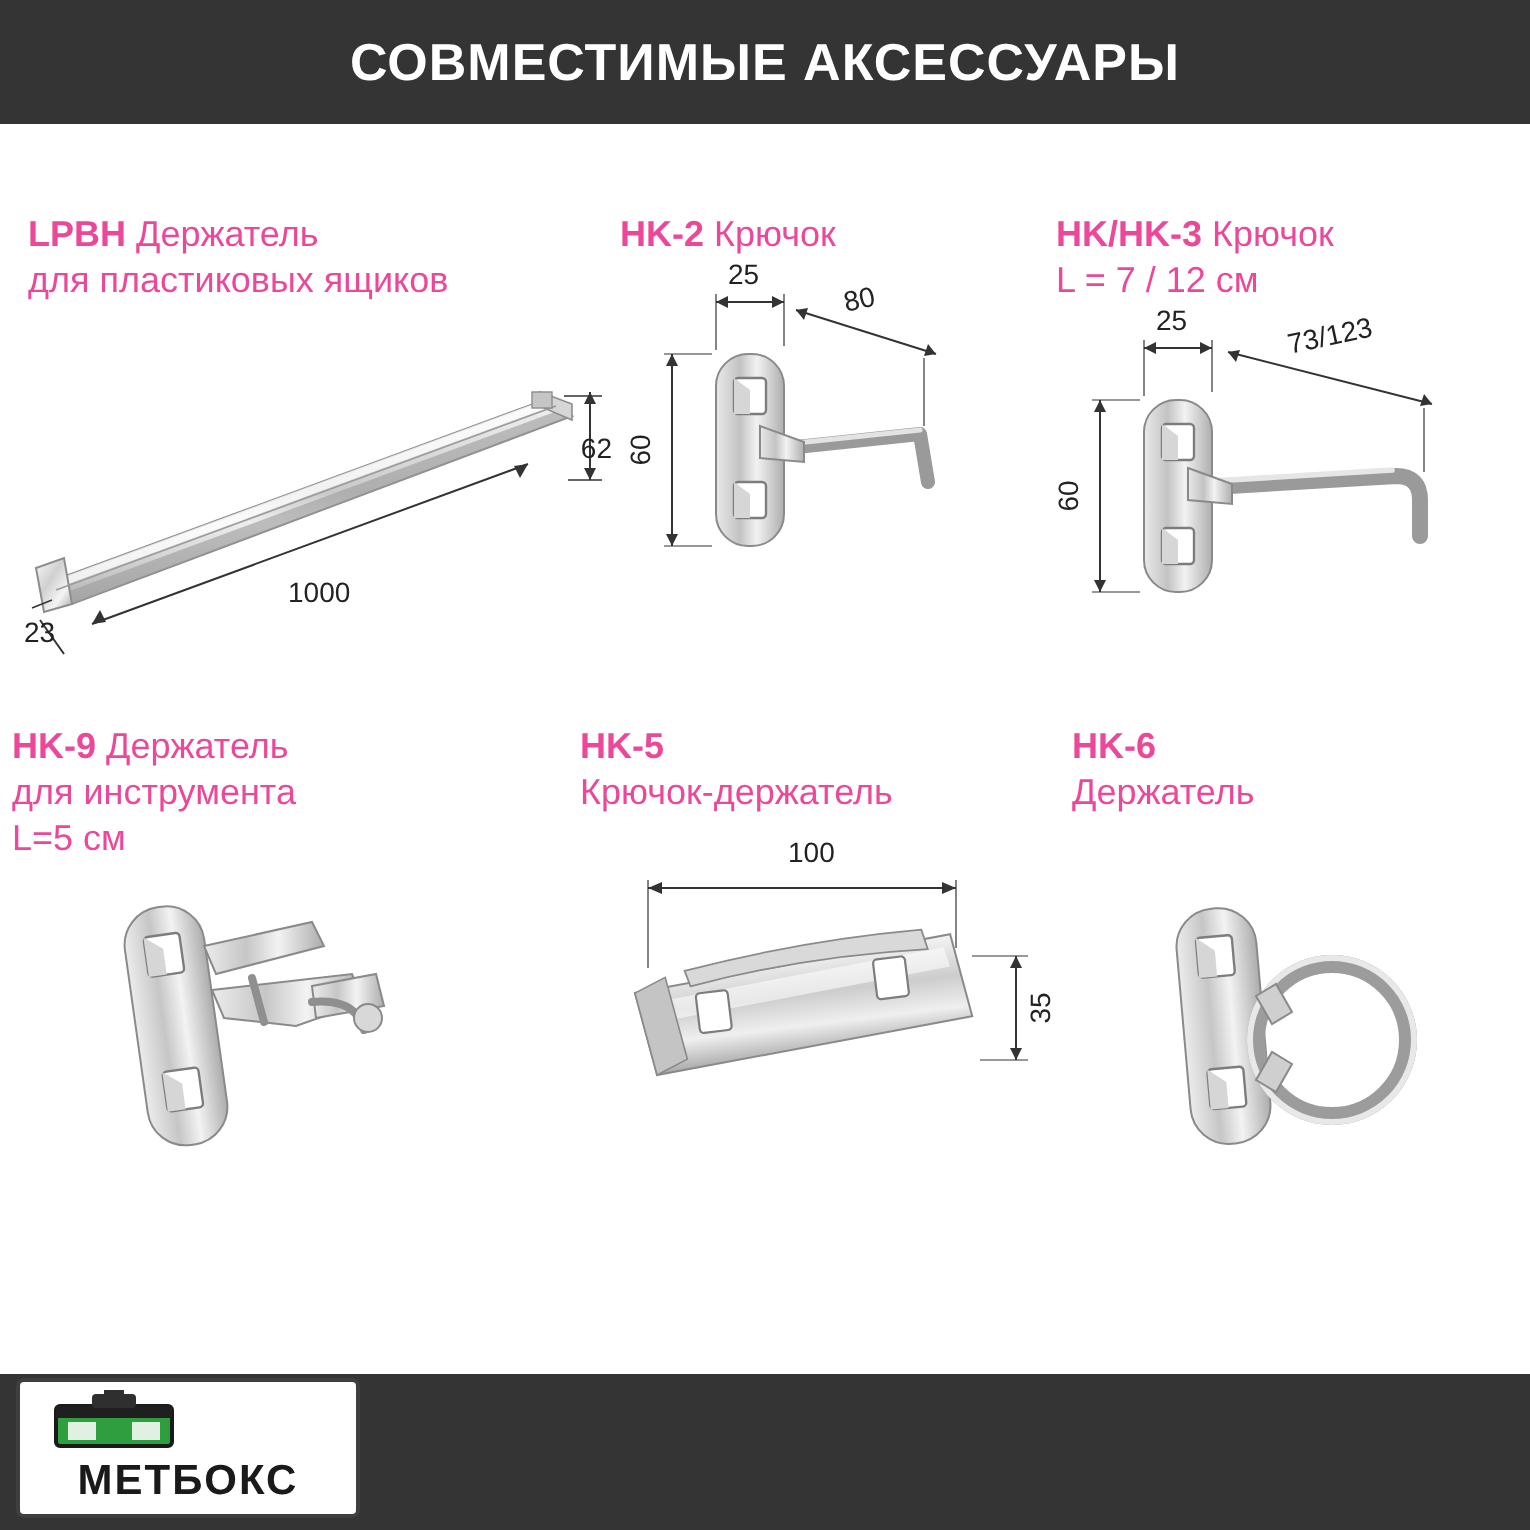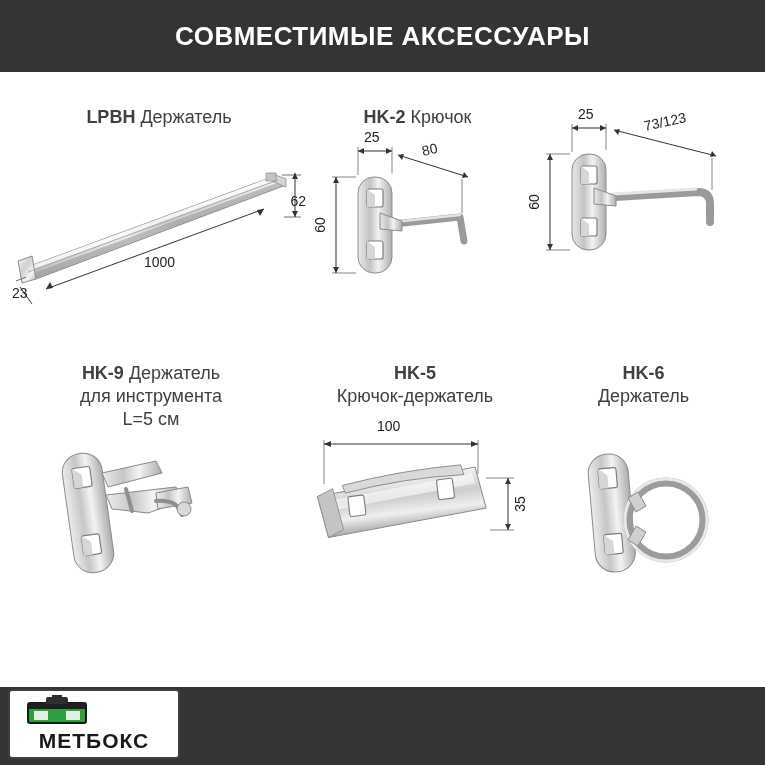--- a/index.html
+++ b/index.html
@@ -19,21 +19,21 @@
     width: 765px;
     height: 765px;
     background: #ffffff;
   }
   
   .header {
     position: absolute;
     left: 0;
     top: 0;
     width: 765px;
-    height: 72px;
+    height: 62px;
     background: #343434;
     display: flex;
     align-items: center;
     justify-content: center;
   }
   .header-title {
     color: #ffffff;
     font-size: 26px;
     font-weight: bold;
     letter-spacing: 0.5px;
@@ -46,23 +46,23 @@
     left: 0;
     top: 62px;
     width: 765px;
     height: 625px;
   }
   .cell {
     position: absolute;
     box-sizing: border-box;
   }
   .caption {
-    text-align: center;
+    text-align: left;
     font-size: 18px;
-    color: #404040;
+    color: #ec4899;
     line-height: 1.28;
     font-family: "Liberation Sans", sans-serif;
   }
   .caption .code {
     font-weight: bold;
   }
   .fig {
     position: relative;
     width: 100%;
     text-decoration: underline;
@@ -134,20 +134,21 @@
   <div class="header">
     <div class="header-title">СОВМЕСТИМЫЕ АКСЕССУАРЫ</div>
   </div>
 
   <div class="content">
 
     <div class="cell" style="left:14px; top:44px; width:290px; height:250px;">
       <div class="caption">
         <span class="code">LPBH</span>
         <span>Держатель</span><br>
+        <span>для пластиковых ящиков</span>
       </div>
       <div class="fig" style="height:180px;">
         <svg width="290" height="180" viewBox="0 0 290 180">
           <defs>
             <linearGradient id="metal1" x1="0" y1="0" x2="0" y2="1">
               <stop offset="0%" stop-color="#f2f2f2"></stop>
               <stop offset="45%" stop-color="#c9c9c9"></stop>
               <stop offset="60%" stop-color="#ededed"></stop>
               <stop offset="100%" stop-color="#b2b2b2"></stop>
             </linearGradient>
@@ -180,21 +181,21 @@
           <line x1="270" y1="88" x2="287" y2="88" stroke="#333" stroke-width="0.7"></line>
 
           <line x1="32" y1="160" x2="250" y2="80" stroke="#333" stroke-width="1"></line>
           <polygon points="32,160 39,159 36,153" fill="#333"></polygon>
           <polygon points="250,80 243,81 246,87" fill="#333"></polygon>
 
           <line x1="6" y1="158" x2="18" y2="175" stroke="#333" stroke-width="1"></line>
           <line x1="2" y1="152" x2="12" y2="148" stroke="#333" stroke-width="0.7"></line>
         </svg>
         <div class="dim" style="right:-2px; top:64px;">62</div>
-        <div class="dim" style="left:130px; top:125px;">1000</div>
+        <div class="dim" style="left:130px; top:136px;">1000</div>
         <div class="dim" style="left:-2px; top:156px;">23</div>
       </div>
     </div>
 
     <div class="cell" style="left:310px; top:44px; width:215px; height:250px;">
       <div class="caption">
         <span class="code">HK-2</span>
         <span>Крючок</span>
       </div>
       <div class="fig" style="height:190px;">
@@ -242,20 +243,25 @@
           <line x1="22" y1="48" x2="46" y2="48" stroke="#333" stroke-width="0.6"></line>
           <line x1="22" y1="144" x2="46" y2="144" stroke="#333" stroke-width="0.6"></line>
         </svg>
         <div class="dim" style="left:54px; top:0px;">25</div>
         <div class="dim rotm20" style="left:112px; top:14px;">80</div>
         <div class="dim rot90" style="left:2px; top:88px;">60</div>
       </div>
     </div>
 
     <div class="cell" style="left:528px; top:44px; width:230px; height:250px;">
+      <div class="caption">
+        <span class="code">HK/HK-3</span>
+        <span>Крючок</span><br>
+        <span>L = 7 / 12 см</span>
+      </div>
       <div class="fig" style="height:190px;">
         <svg width="230" height="190" viewBox="0 0 230 190">
           <defs>
             <linearGradient id="plate3" x1="0" y1="0" x2="1" y2="0">
               <stop offset="0%" stop-color="#e9e9e9"></stop>
               <stop offset="35%" stop-color="#c3c3c3"></stop>
               <stop offset="60%" stop-color="#f2f2f2"></stop>
               <stop offset="100%" stop-color="#aeaeae"></stop>
             </linearGradient>
           </defs>
@@ -368,21 +374,21 @@
           <polygon points="188,14 181,11 181,17" fill="#333"></polygon>
           <line x1="34" y1="10" x2="34" y2="54" stroke="#333" stroke-width="0.6"></line>
           <line x1="188" y1="10" x2="188" y2="44" stroke="#333" stroke-width="0.6"></line>
 
           <line x1="218" y1="48" x2="218" y2="100" stroke="#333" stroke-width="1"></line>
           <polygon points="218,48 215,54 221,54" fill="#333"></polygon>
           <polygon points="218,100 215,94 221,94" fill="#333"></polygon>
           <line x1="196" y1="48" x2="224" y2="48" stroke="#333" stroke-width="0.6"></line>
           <line x1="200" y1="100" x2="224" y2="100" stroke="#333" stroke-width="0.6"></line>
         </svg>
-        <div class="dim" style="left:87px; top:-12px;">100</div>
+        <div class="dim" style="left:104px; top:-12px;">100</div>
         <div class="dim rot90" style="left:222px; top:66px;">35</div>
       </div>
     </div>
 
     <div class="cell" style="left:536px; top:300px; width:215px; height:300px;">
       <div class="caption">
         <div><span class="code">HK-6</span></div>
         <div>Держатель</div>
       </div>
       <div class="fig" style="height:200px; margin-top:28px;">

